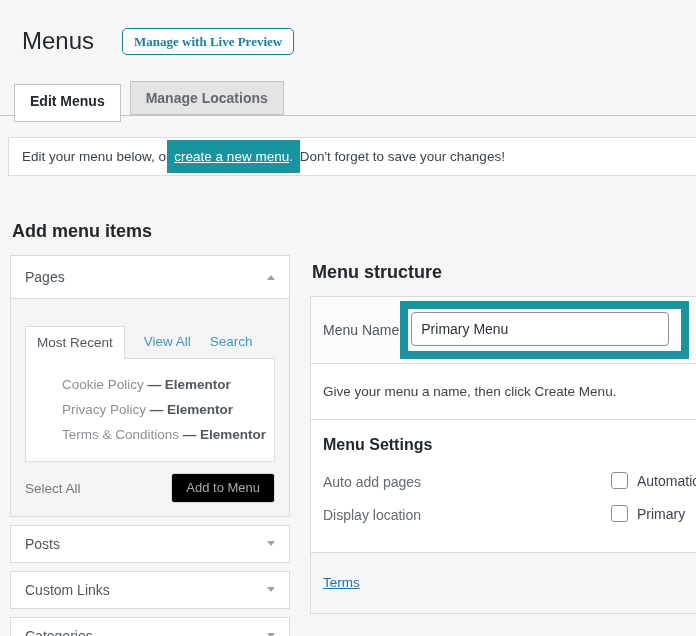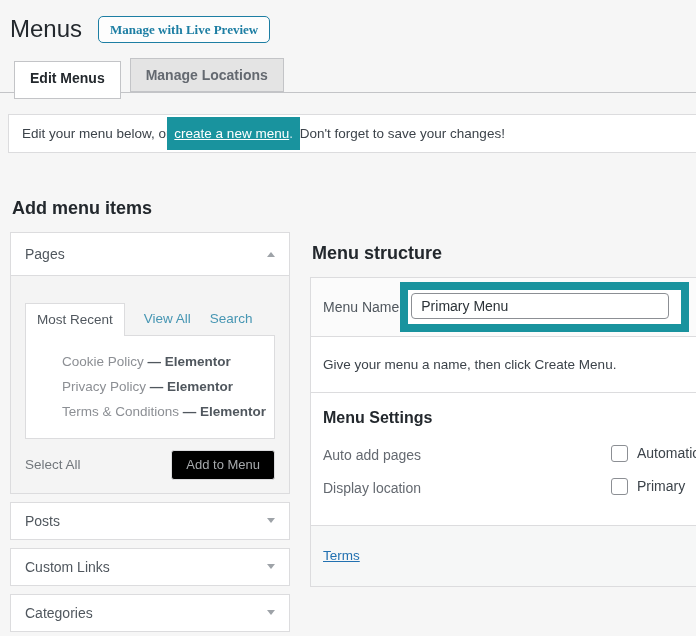--- a/index.html
+++ b/index.html
@@ -5,21 +5,21 @@
   :root{ --teal:#19939e; --border:#dcdcde; --text:#3c434a; }
   *{box-sizing:border-box;}
   html,body{margin:0;padding:0;}
   body{
     width:696px;height:636px;overflow:hidden;position:relative;
     background:#f6f6f6;color:var(--text);
     font-family:"Liberation Sans", sans-serif;font-size:13.5px;
   }
   
   .topbar{display:flex;align-items:center;gap:16px;padding:16px 0 0 10px;}
-  h1{font-size:24px;font-weight:400;color:#23282d;margin:0;line-height:1.1;}
+  h1{font-size:24px;font-weight:400;color:#23282d;margin:12px;line-height:1.1;}
   .live-preview-btn{
     font-family:Liberation Serif, serif;font-size:13px;font-weight:600;color:#1d7ea3;
     background:#fdfdfd;border:1px solid #1d7ea3;border-radius:5px;
     padding:6px 11px;cursor:pointer;line-height:1;
   }
   
   .tabs{display:flex;align-items:flex-end;gap:9px;padding-left:14px;
     border-bottom:1px solid #c3c4c7;margin-top:15px;}
   .tab{font-size:14px;font-weight:600;border:1px solid #c3c4c7;background:#e4e4e4;
     color:#646970;padding:9px 15px;line-height:1;cursor:pointer;}
@@ -64,21 +64,21 @@
     border-right:4px solid transparent;border-bottom:5px solid #9ea3a8;}
   .tri-down{width:0;height:0;border-left:4px solid transparent;
     border-right:4px solid transparent;border-top:5px solid #9ea3a8;}
   
   .structure-card{background:#fff;border:1px solid var(--border);}
   .name-row{display:flex;align-items:center;padding:4px 0 4px 12px;
     border-bottom:1px solid var(--border);background:#fbfbfb;}
   .name-label{font-size:14px;color:#50575e;flex:none;}
   .annotate-box{border:8px solid var(--teal);padding:3px 12px 5px 3px;
     margin-left:1px;background:#fff;}
-  .menu-name-input{width:258px;height:26px;border:1px solid #8c8f94;border-radius:4px;
+  .menu-name-input{width:258px;height:34px;border:1px solid #8c8f94;border-radius:4px;
     font-family:inherit;font-size:14px;color:#2c3338;padding:0 9px;background:#fff;}
   .help-row{padding:20px 12px;font-size:13.5px;color:var(--text);
     border-bottom:1px solid var(--border);}
   .settings{padding:2px 12px 27px;}
   h3{font-size:16px;font-weight:700;color:#23282d;margin:15px 0 19px;line-height:1;}
   .setting-row{position:relative;height:20px;margin-top:13px;display:flex;align-items:center;}
   .setting-label{color:#646970;font-size:14px;}
   .setting-control{position:absolute;left:288px;top:0;display:flex;align-items:center;
     gap:9px;white-space:nowrap;font-size:14px;color:#3c434a;}
   .checkbox{width:17px;height:17px;border:1px solid #8c8f94;border-radius:3px;

